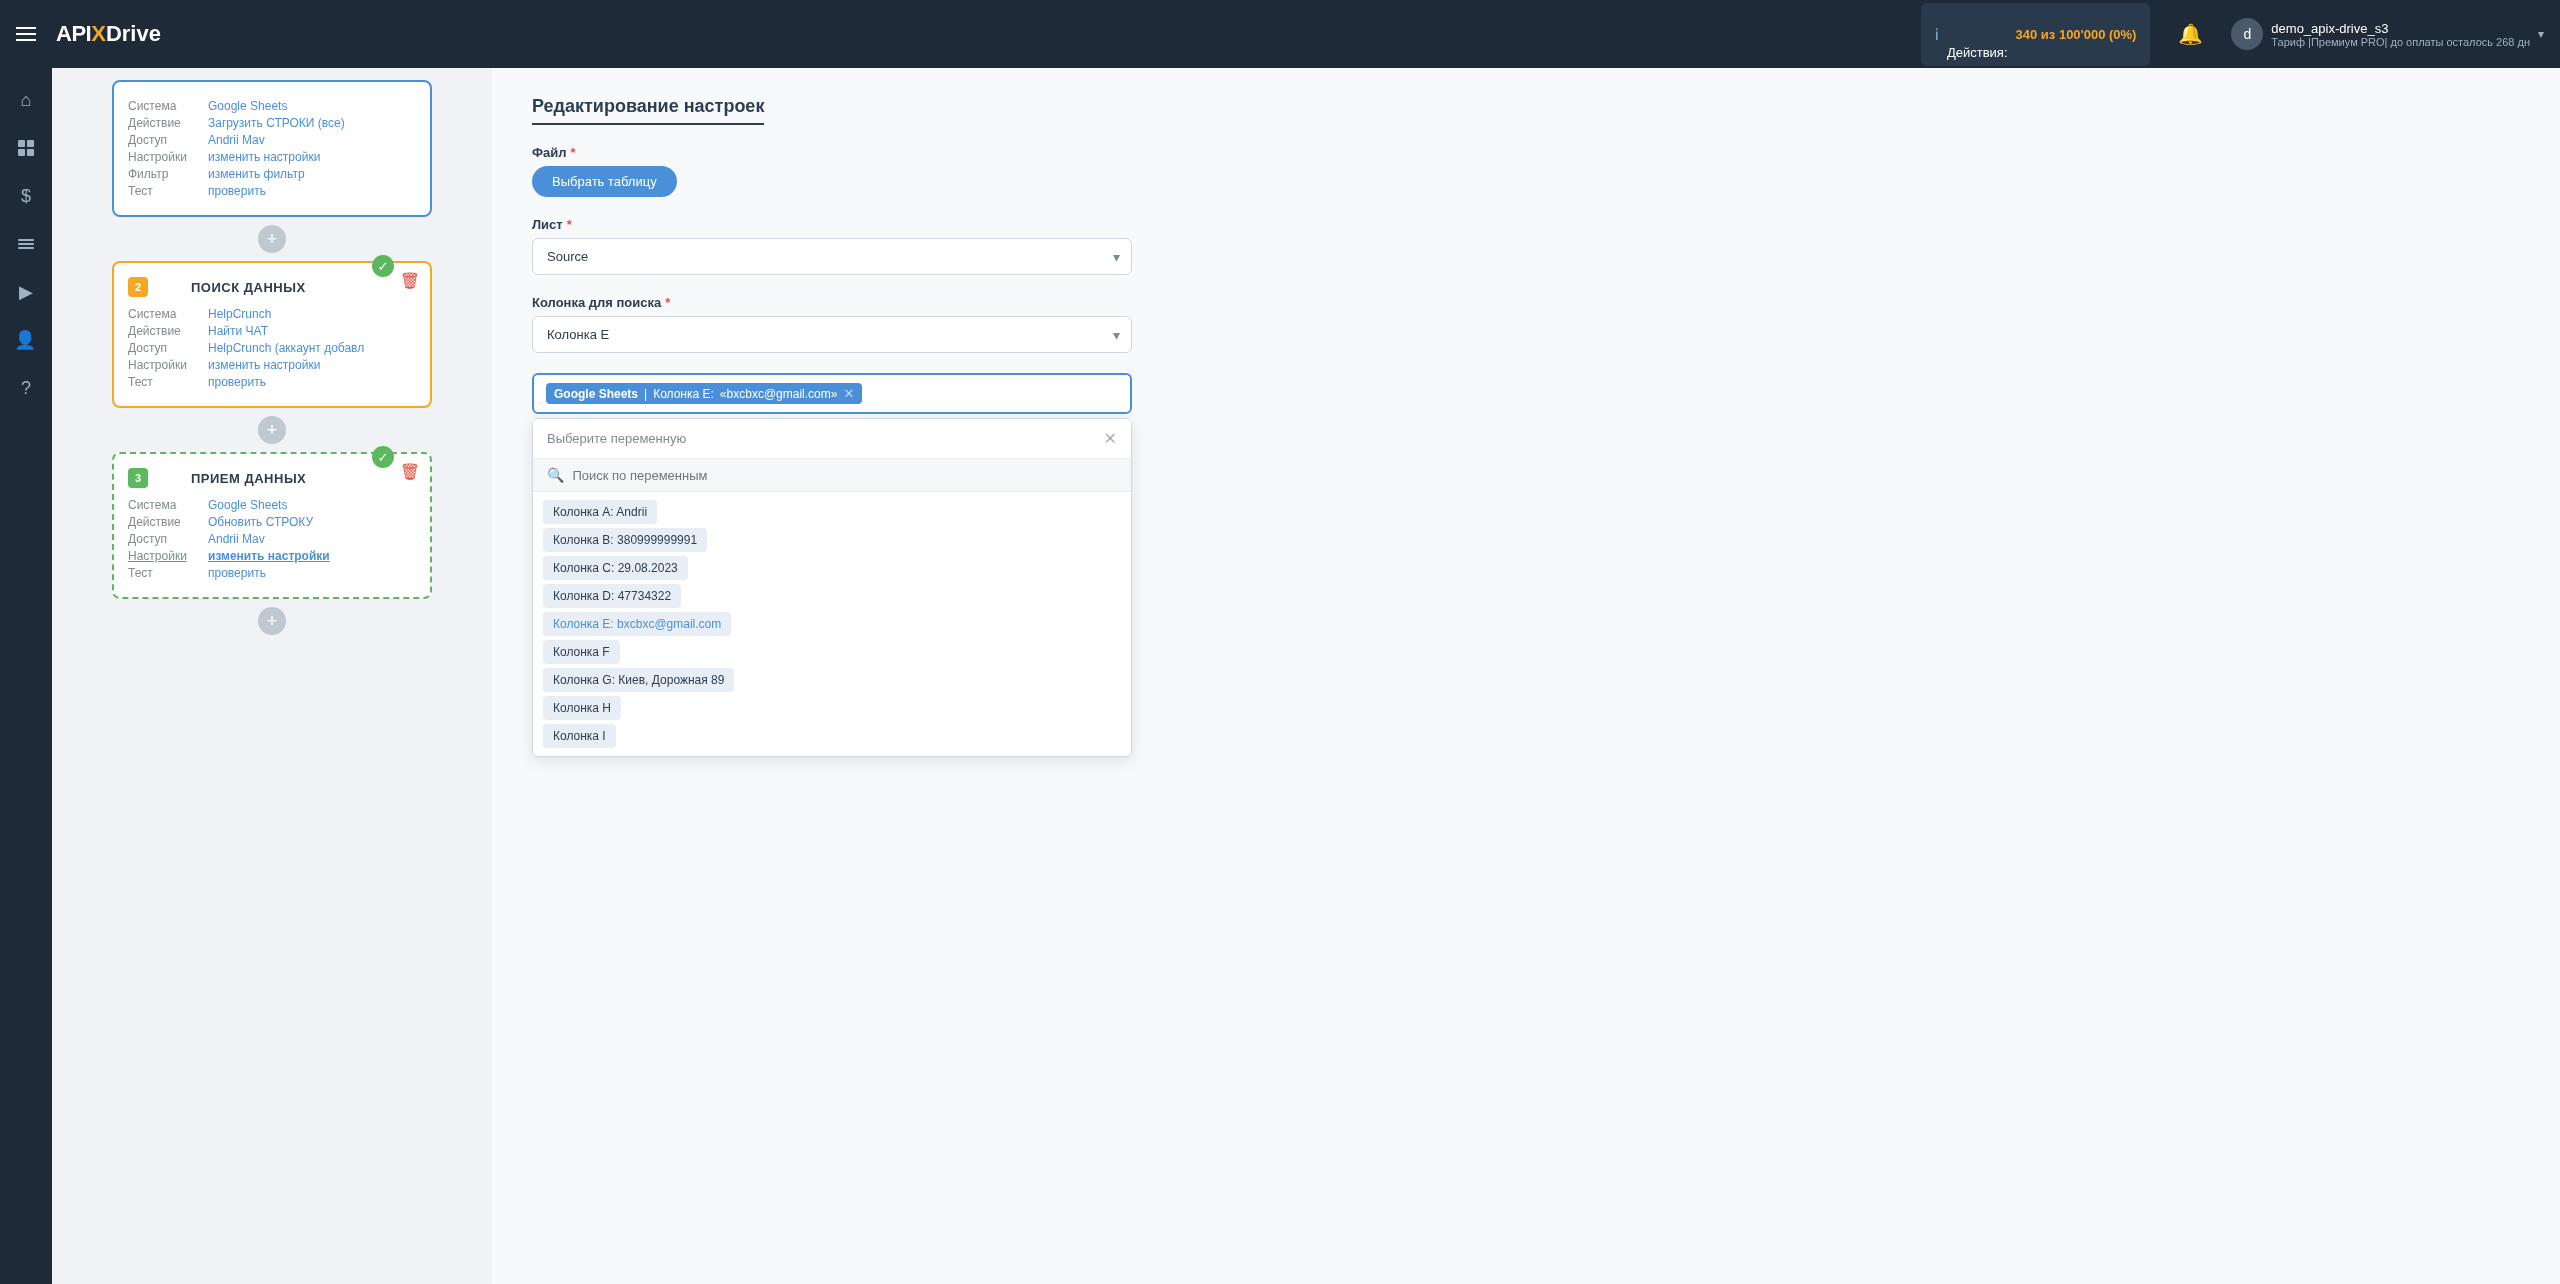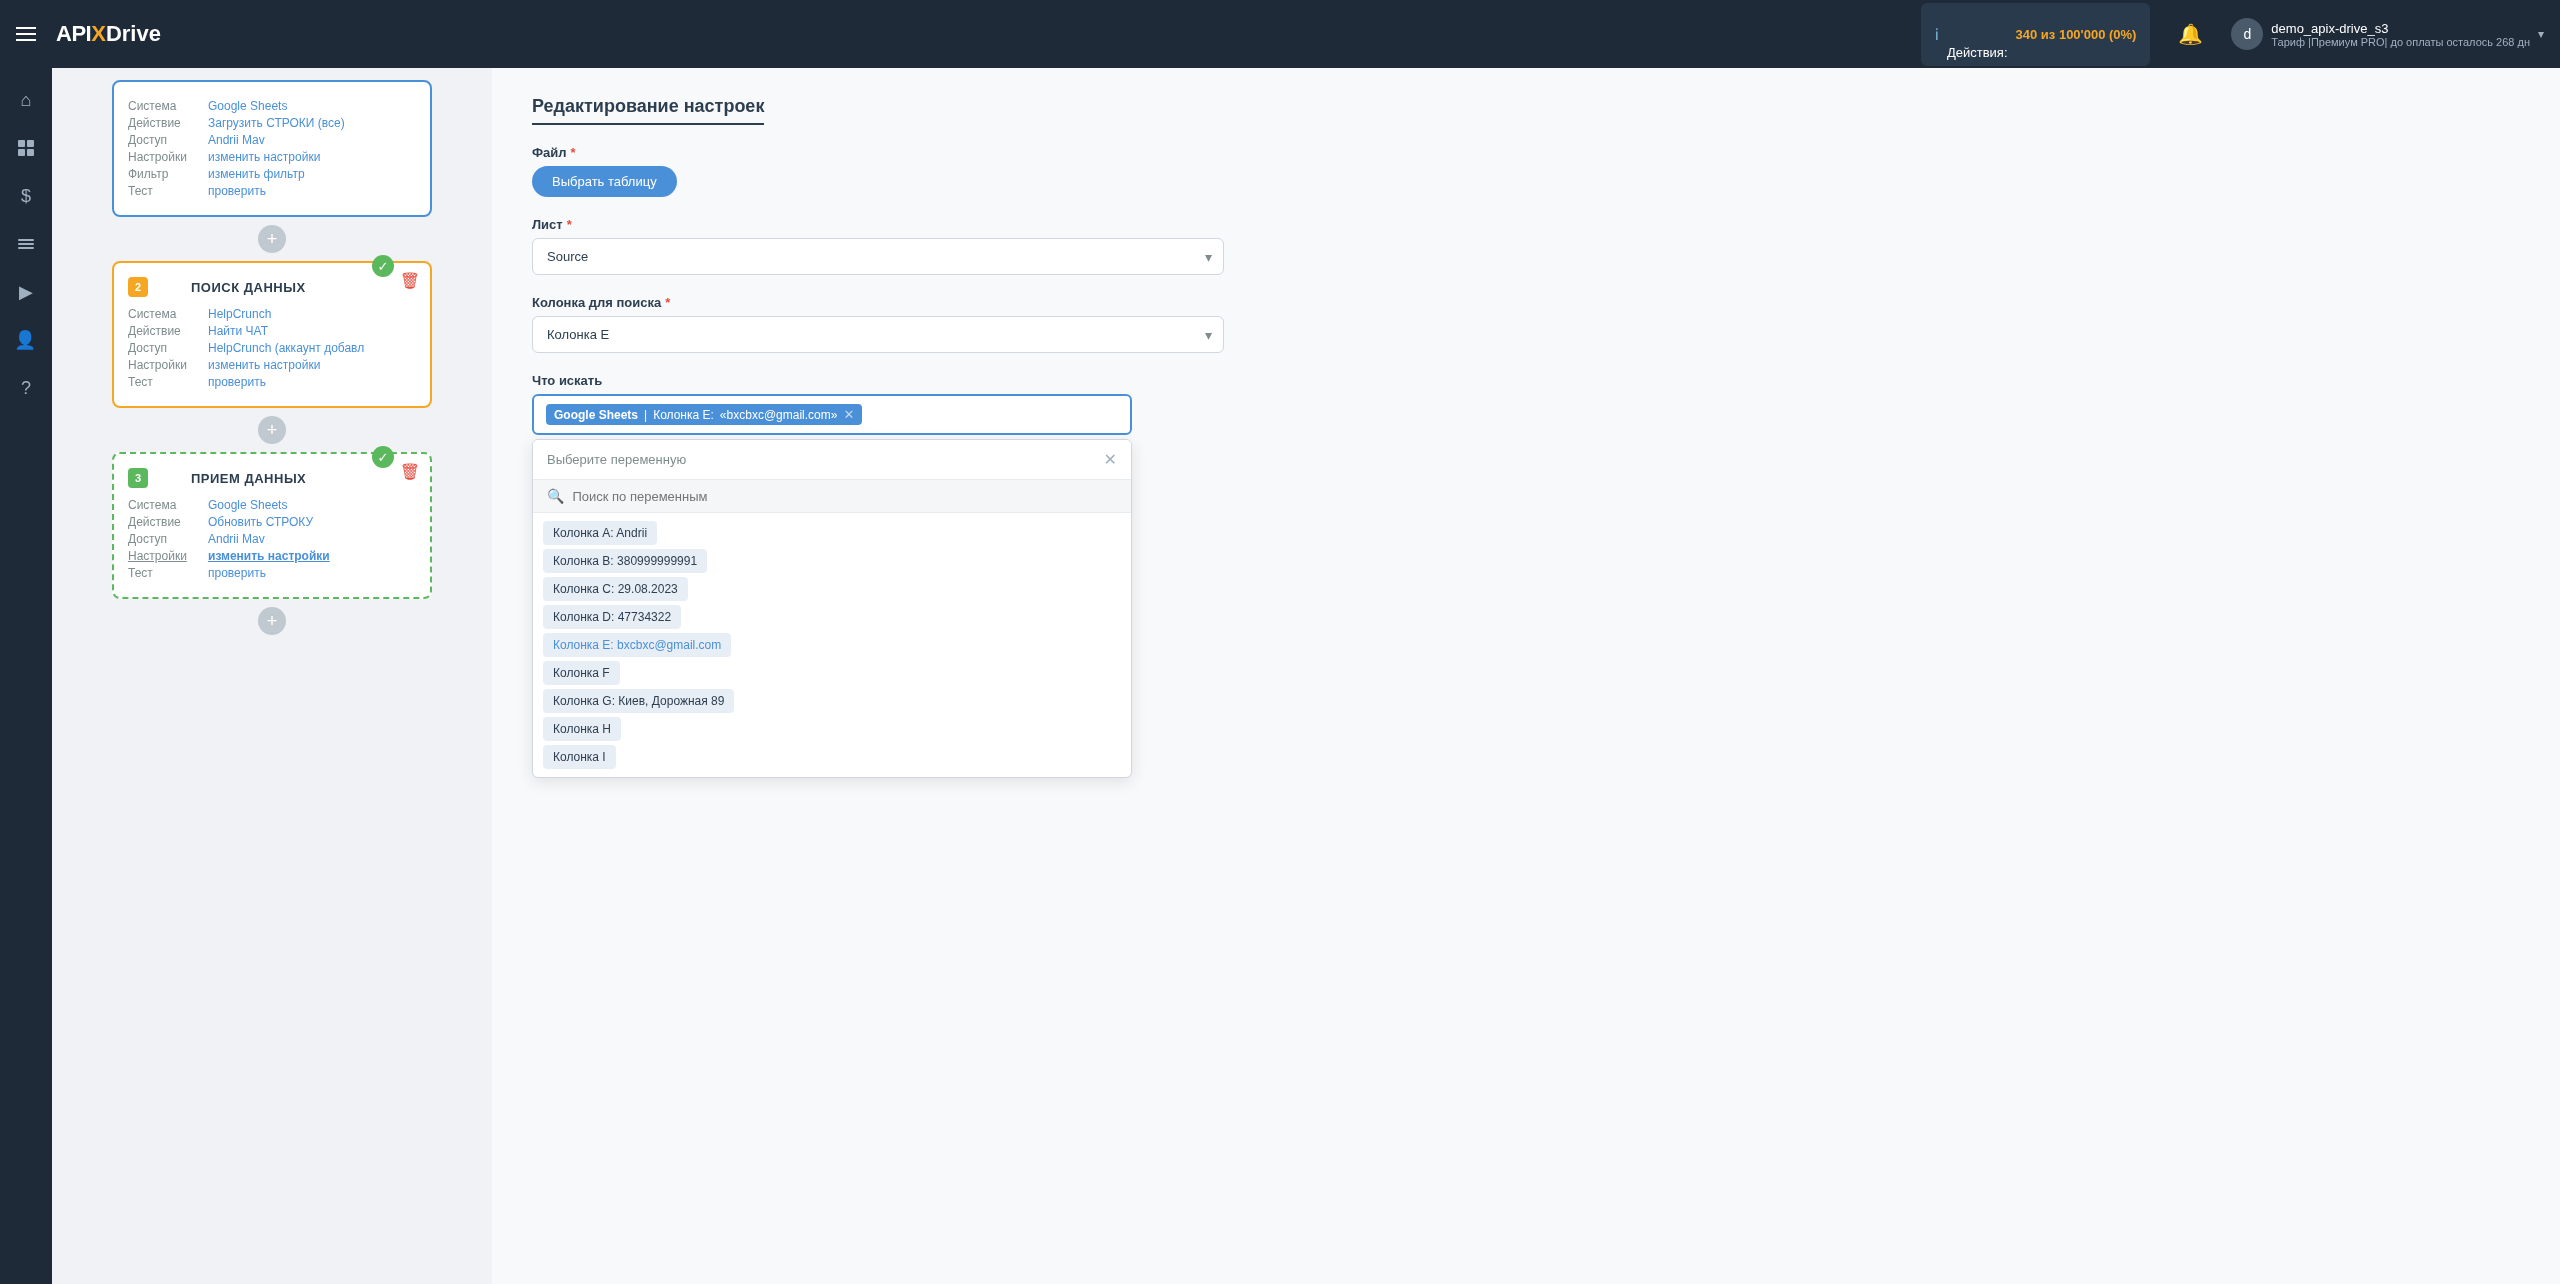--- a/index.html
+++ b/index.html
@@ -108,21 +108,21 @@
     }
     .field-label .req { color: #e74c3c; }
     .field-sublabel { font-size: 12px; color: #7f8c8d; margin-bottom: 8px; }
 
     .btn-primary {
       background: #4a90d9; color: white; border: none; border-radius: 20px;
       padding: 8px 20px; font-size: 13px; font-weight: 500; cursor: pointer;
     }
 
     .select-wrapper {
-      position: relative; width: 692px; border-radius: 15px;
+      position: relative; width: 600px; border-radius: 15px;
     }
     .select-box {
       width: 100%; border: 1px solid #d0d7e0; border-radius: 6px;
       padding: 10px 36px 10px 14px; background: white; font-size: 13px;
       color: #2c3e50; appearance: none; cursor: pointer;
     }
     .select-chevron {
       position: absolute; right: 12px; top: 50%; transform: translateY(-50%);
       color: #7f8c8d; pointer-events: none; font-size: 14px;
     }
@@ -358,21 +358,20 @@
       <div class="select-wrapper">
         <select class="select-box">
           <option>Колонка E</option>
         </select>
         <span class="select-chevron">▾</span>
       </div>
     </div>
 
     
     <div class="field-group">
-      <div class="field-label">Что искать</div>
 
       <div class="search-input-wrapper">
         <div class="search-tag">
           <span class="tag-source">Google Sheets</span>
           <span> | </span>
           <span>Колонка E:</span>
           <span>«bxcbxc@gmail.com»</span>
           <span class="tag-close">✕</span>
         </div>
       </div>

